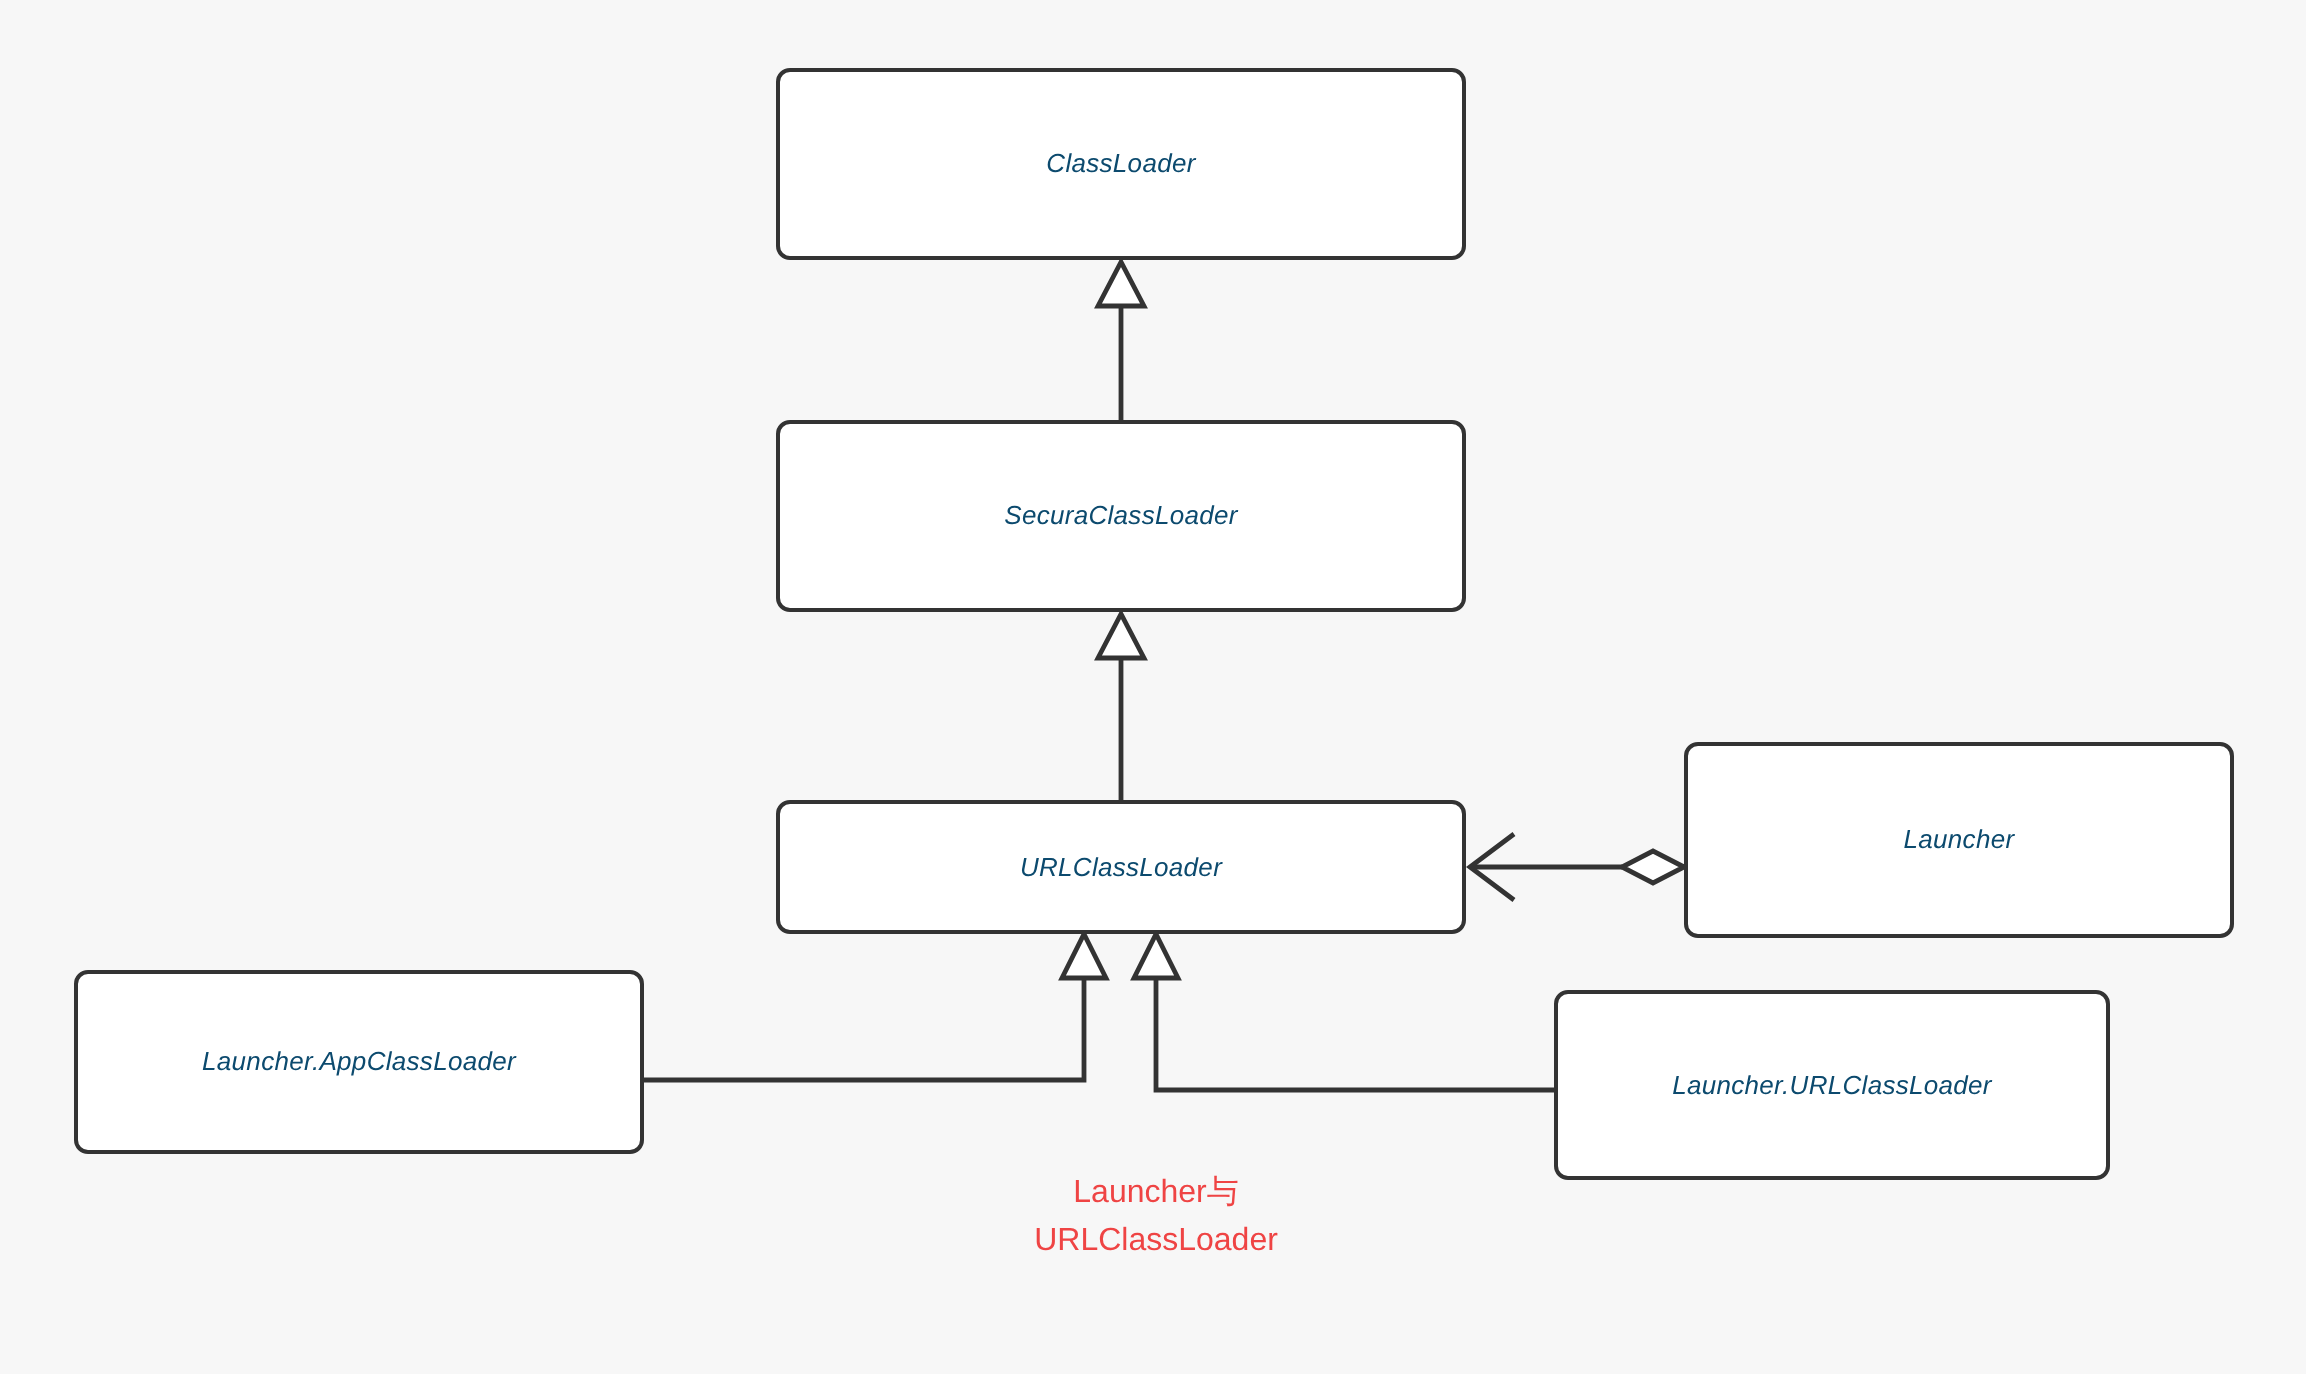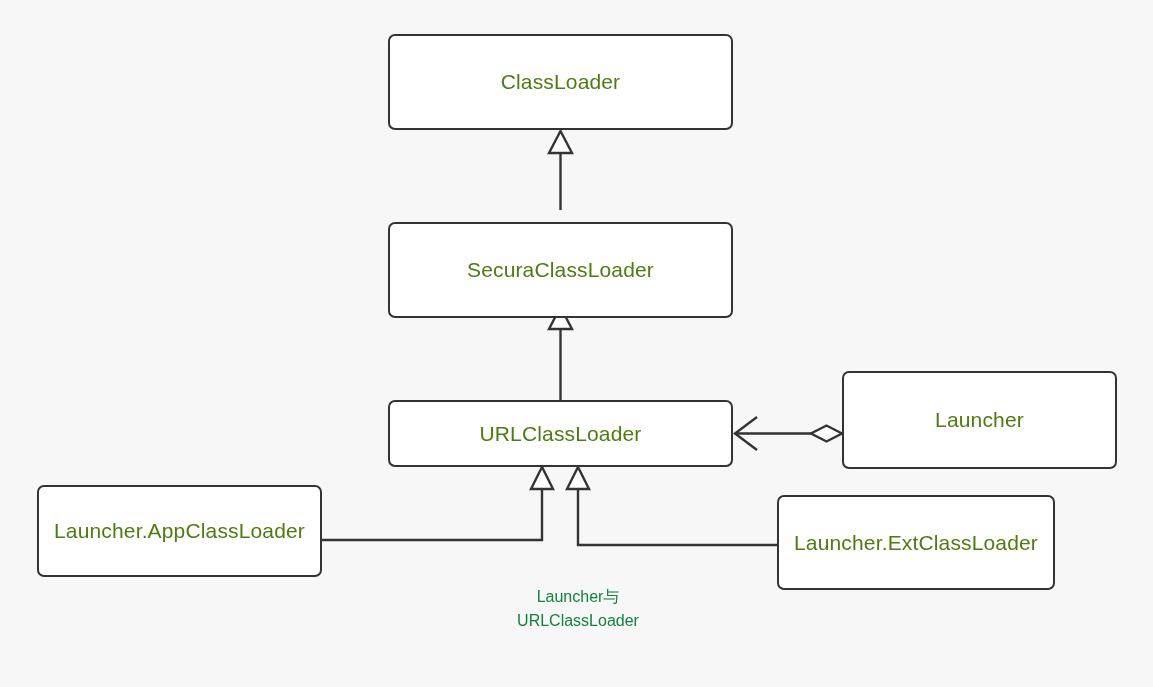--- a/index.html
+++ b/index.html
@@ -31,33 +31,34 @@
     box-sizing: border-box;
     background: #ffffff;
     border: 2.4px solid #333333;
     border-radius: 7px;
     display: flex;
     align-items: center;
     justify-content: center;
     text-align: center;
   }
   .node-label {
-    font-size: 21px;
-    color: #4d7c0f;
+    font-size: 13px;
+    color: #0c4a6e;
     font-family: "Liberation Sans", sans-serif;
     letter-spacing: 0.15px;
     line-height: 1.2;
     white-space: nowrap;
+    font-style: italic;
   }
   .annotation {
     position: absolute;
     text-align: center;
     font-size: 16px;
     line-height: 24px;
-    color: #15803d;
+    color: #ef4444;
     font-family: "Liberation Sans", sans-serif;
     white-space: nowrap;
   }
   .annotation div {
     display: block;
   }
 </style>
 </head>
 <body>
 
@@ -94,38 +95,38 @@
       <line x1="811" y1="433.5" x2="737" y2="433.5" stroke="#333333" stroke-width="2.4"></line>
       <polygon points="842,433.5 826.5,425.5 811,433.5 826.5,441.5" fill="#ffffff" stroke="#333333" stroke-width="2.4" stroke-linejoin="miter"></polygon>
       <path d="M 757 417 L 735 433.5 L 757 450" fill="none" stroke="#333333" stroke-width="2.4" stroke-linecap="butt"></path>
     </g>
   </svg>
 
   <div class="node-box" style="left:388px; top:34px; width:345px; height:96px;">
     <span class="node-label">ClassLoader</span>
   </div>
 
-  <div class="node-box" style="left:388px; top:222px; width:345px; height:96px;">
+  <div class="node-box" style="left:388px; top:210px; width:345px; height:96px;">
     <span class="node-label">SecuraClassLoader</span>
   </div>
 
   <div class="node-box" style="left:388px; top:400px; width:345px; height:67px;">
     <span class="node-label">URLClassLoader</span>
   </div>
 
   <div class="node-box" style="left:842px; top:371px; width:275px; height:98px;text-align:center;">
     <span class="node-label">Launcher</span>
   </div>
 
   <div class="node-box" style="left:37px; top:485px; width:285px; height:92px;">
     <span class="node-label">Launcher.AppClassLoader</span>
   </div>
 
   <div class="node-box" style="left:777px; top:495px; width:278px; height:95px;">
-    <span class="node-label">Launcher.ExtClassLoader</span>
+    <span class="node-label">Launcher.URLClassLoader</span>
   </div>
 
   <div class="annotation" style="left:478px; top:585px; width:200px;">
     <div>Launcher与</div>
     <div>URLClassLoader</div>
   </div>
 
 </div>
 
 </body></html>

